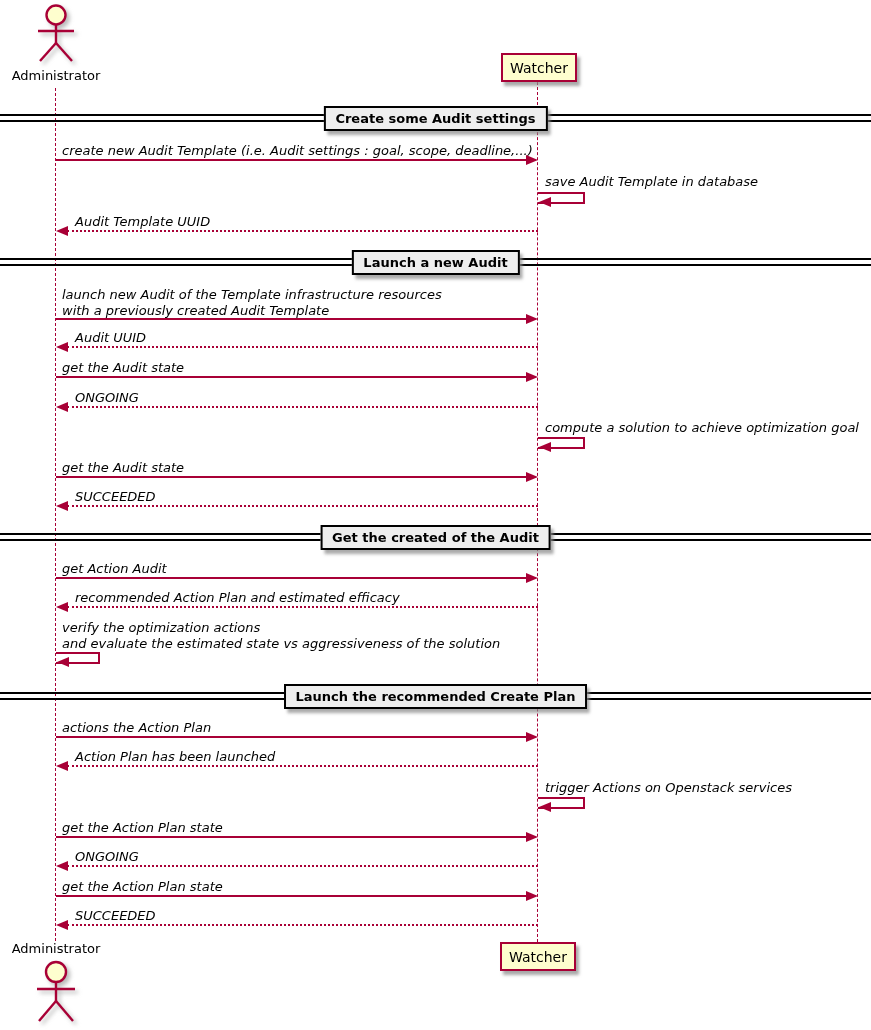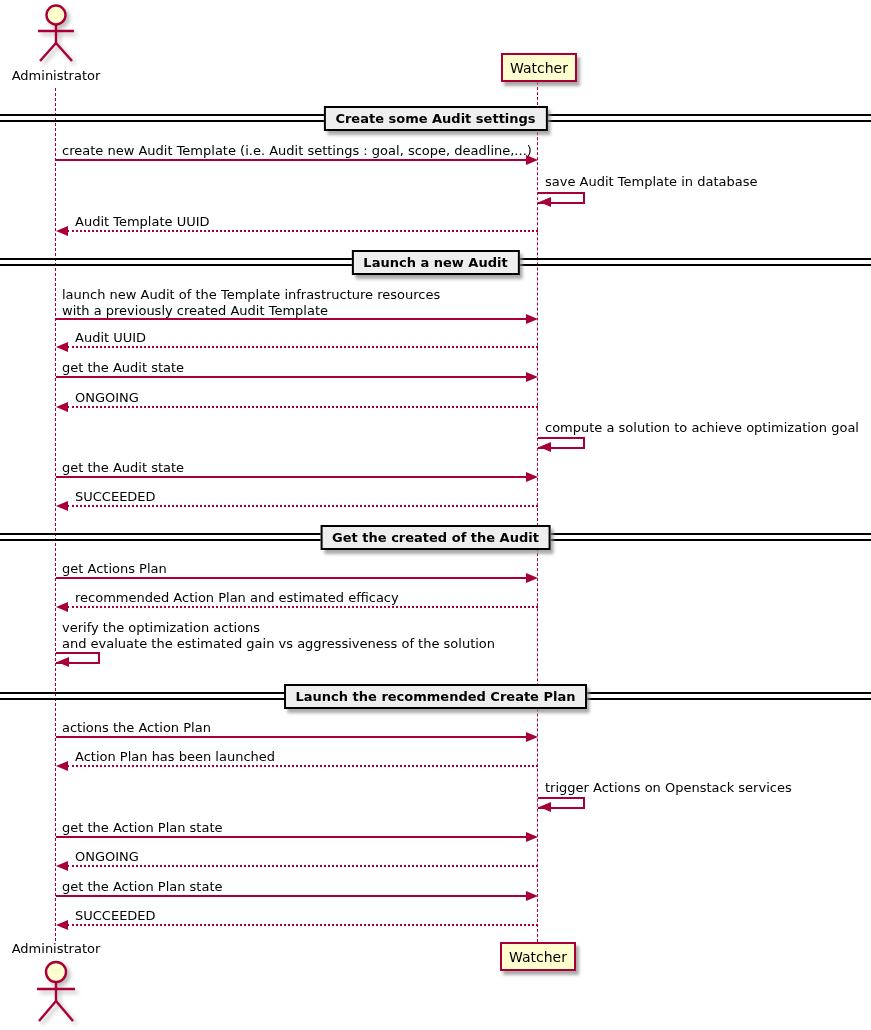--- a/index.html
+++ b/index.html
@@ -1,18 +1,18 @@
 <!DOCTYPE html>
 <html><head>
 <meta charset="utf-8">
 <style>
   html,body{margin:0;padding:0;background:#fff;}
   #diagram{position:relative;width:871px;height:1030px;background:#ffffff;overflow:hidden;
            font-family:"DejaVu Sans","Liberation Sans",sans-serif;color:#000;}
-  .txt{position:absolute;font-size:13px;line-height:15px;white-space:nowrap;color:#000;}
+  .txt{position:absolute;font-size:13px;line-height:15px;white-space:nowrap;color:#000;font-style:italic;}
   .life{position:absolute;width:0;border-left:1px dashed #A80036;}
   .line{position:absolute;height:0;}
   .solid{border-top:2px solid #A80036;}
   .dot{border-top:2px dotted #A80036;}
   .ah{position:absolute;width:0;height:0;border-top:5px solid transparent;border-bottom:5px solid transparent;}
   .ah.r{border-left:12px solid #A80036;}
   .ah.l{border-right:12px solid #A80036;}
   .loop{position:absolute;border:2px solid #A80036;border-left:none;}
   .pbox{position:absolute;background:#FEFECE;border:2px solid #A80036;
         box-shadow:3px 4px 3px rgba(140,140,140,.75);
@@ -98,30 +98,30 @@
   <div class="txt" style="left:75px;top:489px">SUCCEEDED</div>
   <div class="line dot" style="left:67px;top:505px;width:471px"></div>
   <div class="ah l" style="left:56px;top:501px"></div>
 
   <div class="divider" style="top:525px">
     <div class="dl" style="top:8px"></div>
     <div class="dl" style="top:14px"></div>
     <div class="dlab">Get the created of the Audit</div>
   </div>
 
-  <div class="txt" style="left:62px;top:561px">get Actions Plan</div>
+  <div class="txt" style="left:62px;top:561px">get Action Audit</div>
   <div class="line solid" style="left:56px;top:577px;width:471px"></div>
   <div class="ah r" style="left:526px;top:573px"></div>
 
   <div class="txt" style="left:75px;top:590px">recommended Action Plan and estimated efficacy</div>
   <div class="line dot" style="left:67px;top:606px;width:471px"></div>
   <div class="ah l" style="left:56px;top:602px"></div>
 
   <div class="txt" style="left:62px;top:620px">verify the optimization actions</div>
-  <div class="txt" style="left:62px;top:636px">and evaluate the estimated gain vs aggressiveness of the solution</div>
+  <div class="txt" style="left:62px;top:636px">and evaluate the estimated state vs aggressiveness of the solution</div>
   <div class="loop" style="left:56px;top:652px;width:42px;height:8px"></div>
   <div class="ah l" style="left:57px;top:657px"></div>
 
   <div class="divider" style="top:684px">
     <div class="dl" style="top:8px"></div>
     <div class="dl" style="top:14px"></div>
     <div class="dlab">Launch the recommended Create Plan</div>
   </div>
 
   <div class="txt" style="left:62px;top:720px">actions the Action Plan</div>

